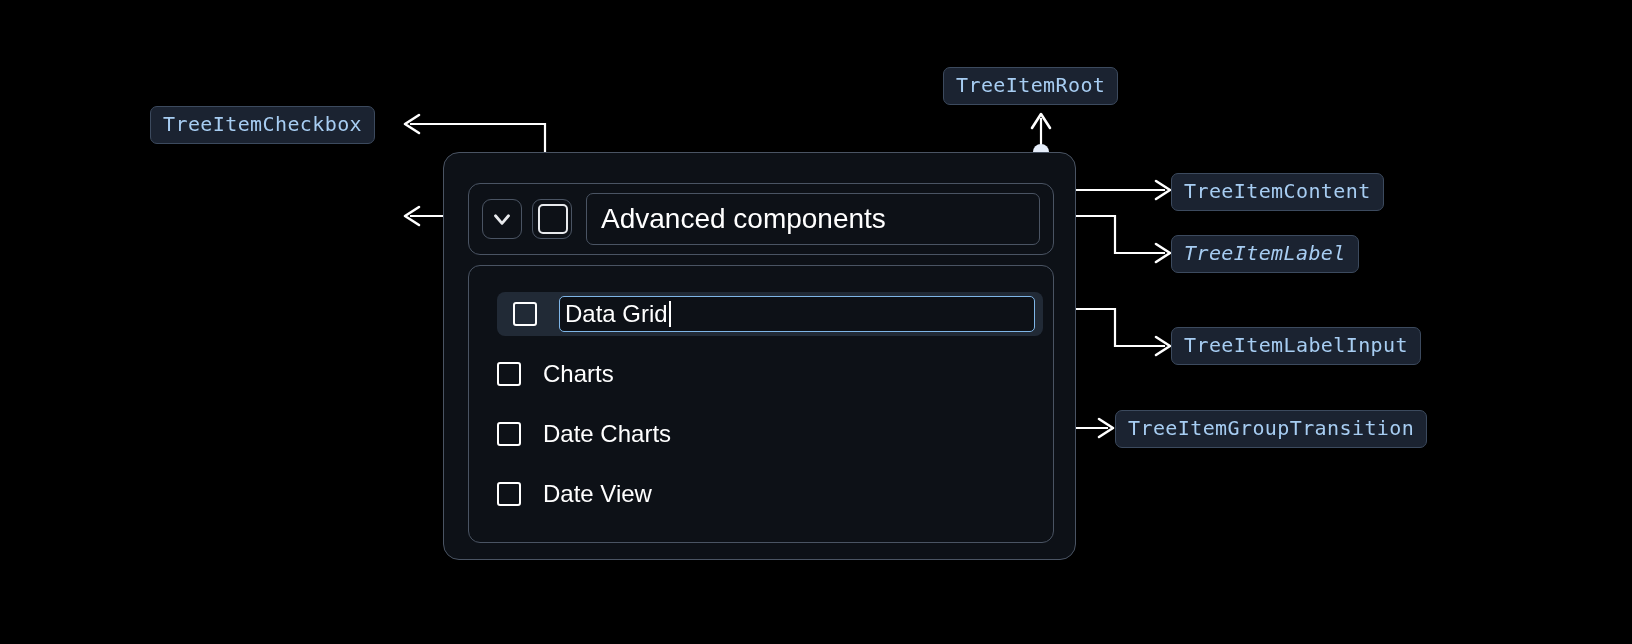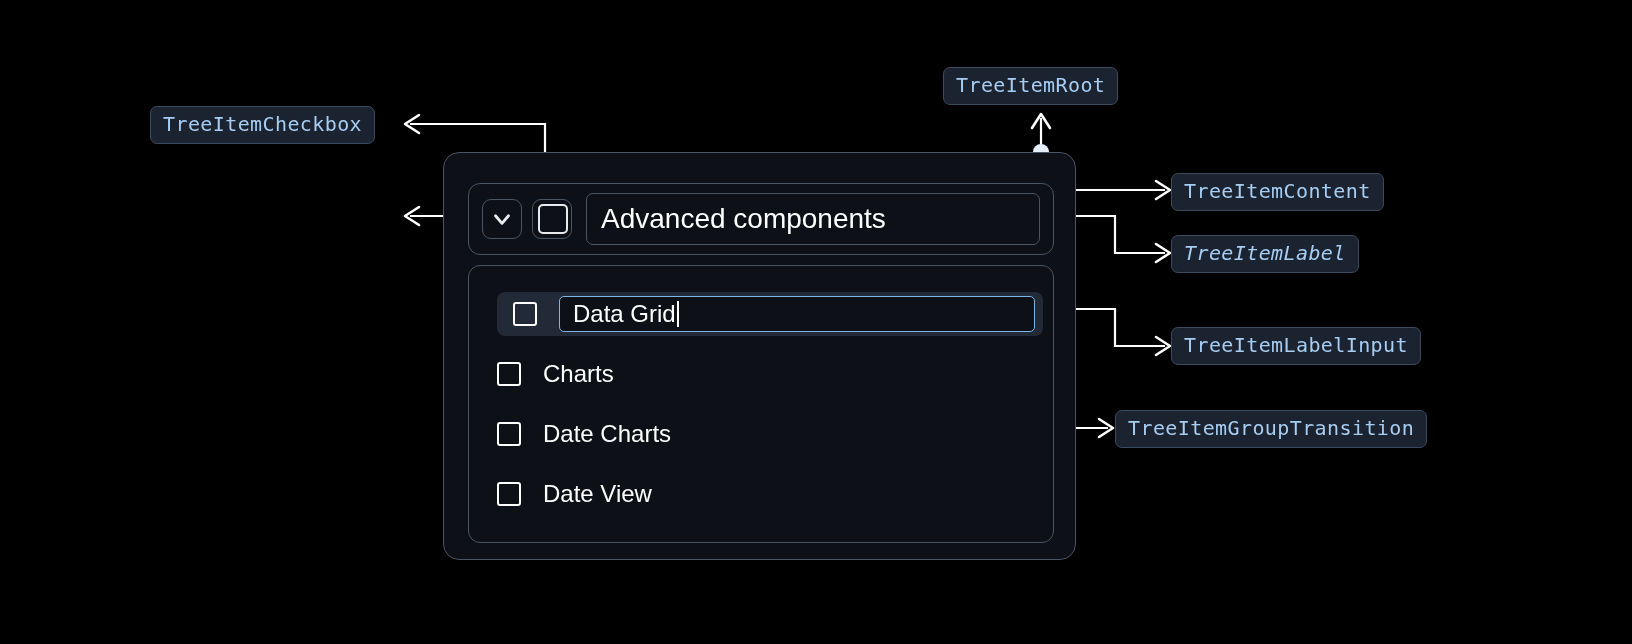--- a/index.html
+++ b/index.html
@@ -118,21 +118,21 @@
     color: #ffffff;
     font-size: 24px;
   }
   .label-input {
     flex: 1 1 auto;
     height: 36px;
     border: 1.5px solid #7fb6e8;
     border-radius: 5px;
     background: #0d1117;
     display: flex; align-items: center;
-    padding: 0 13px;
+    padding: 0 5px;
     margin-right: 8px;
     position: relative;
   }
   .label-input .val {
     color: #ffffff;
     font-size: 24px;
     line-height: 1;
   }
   .caret {
     display: inline-block;

